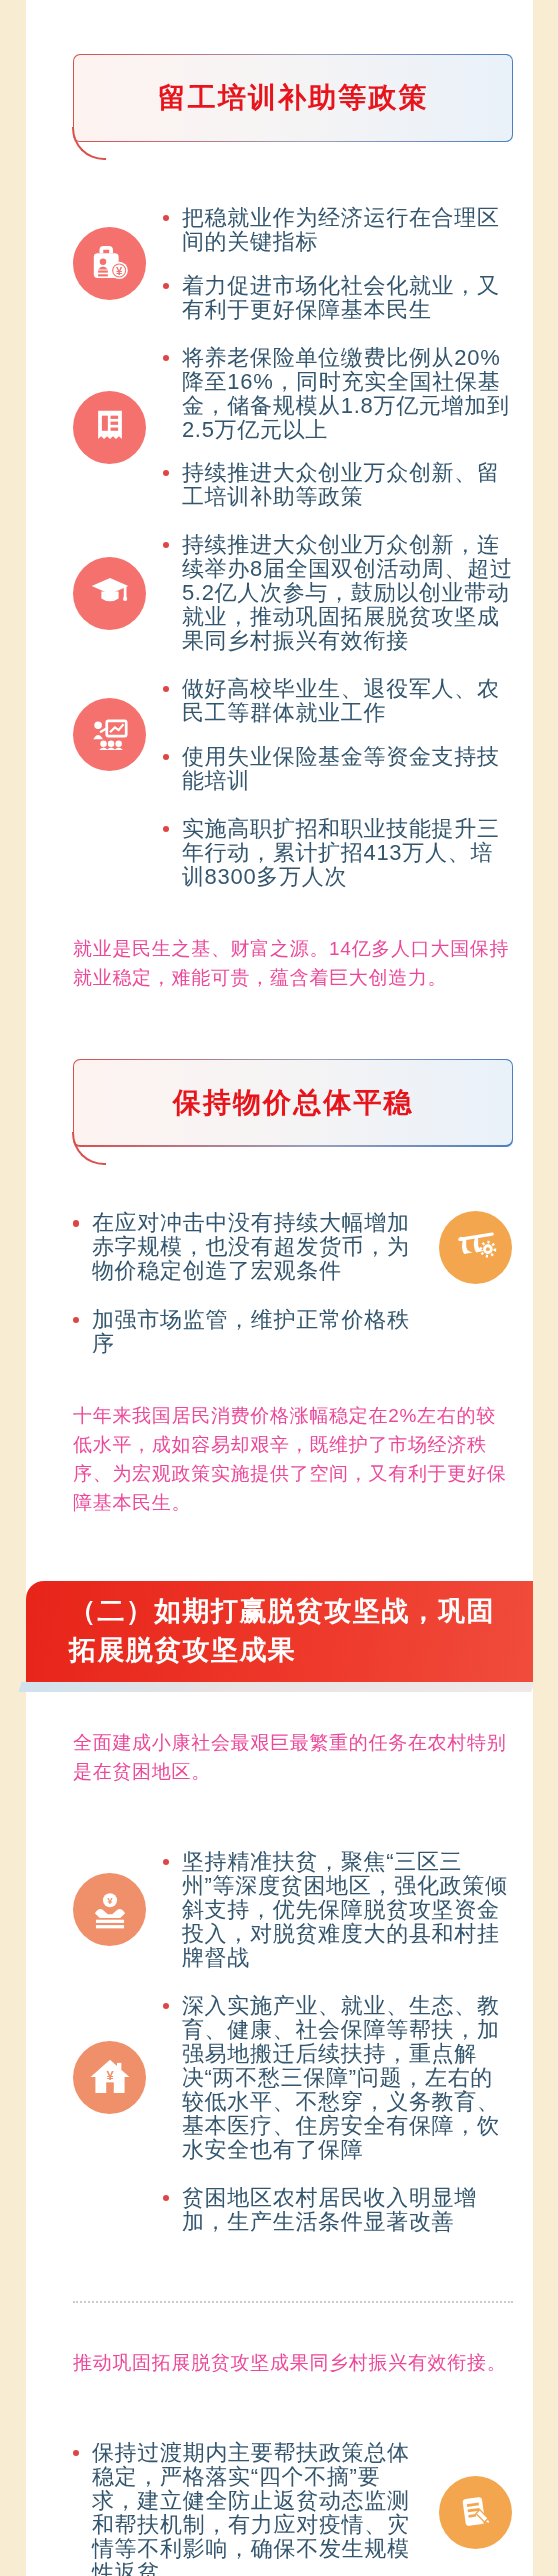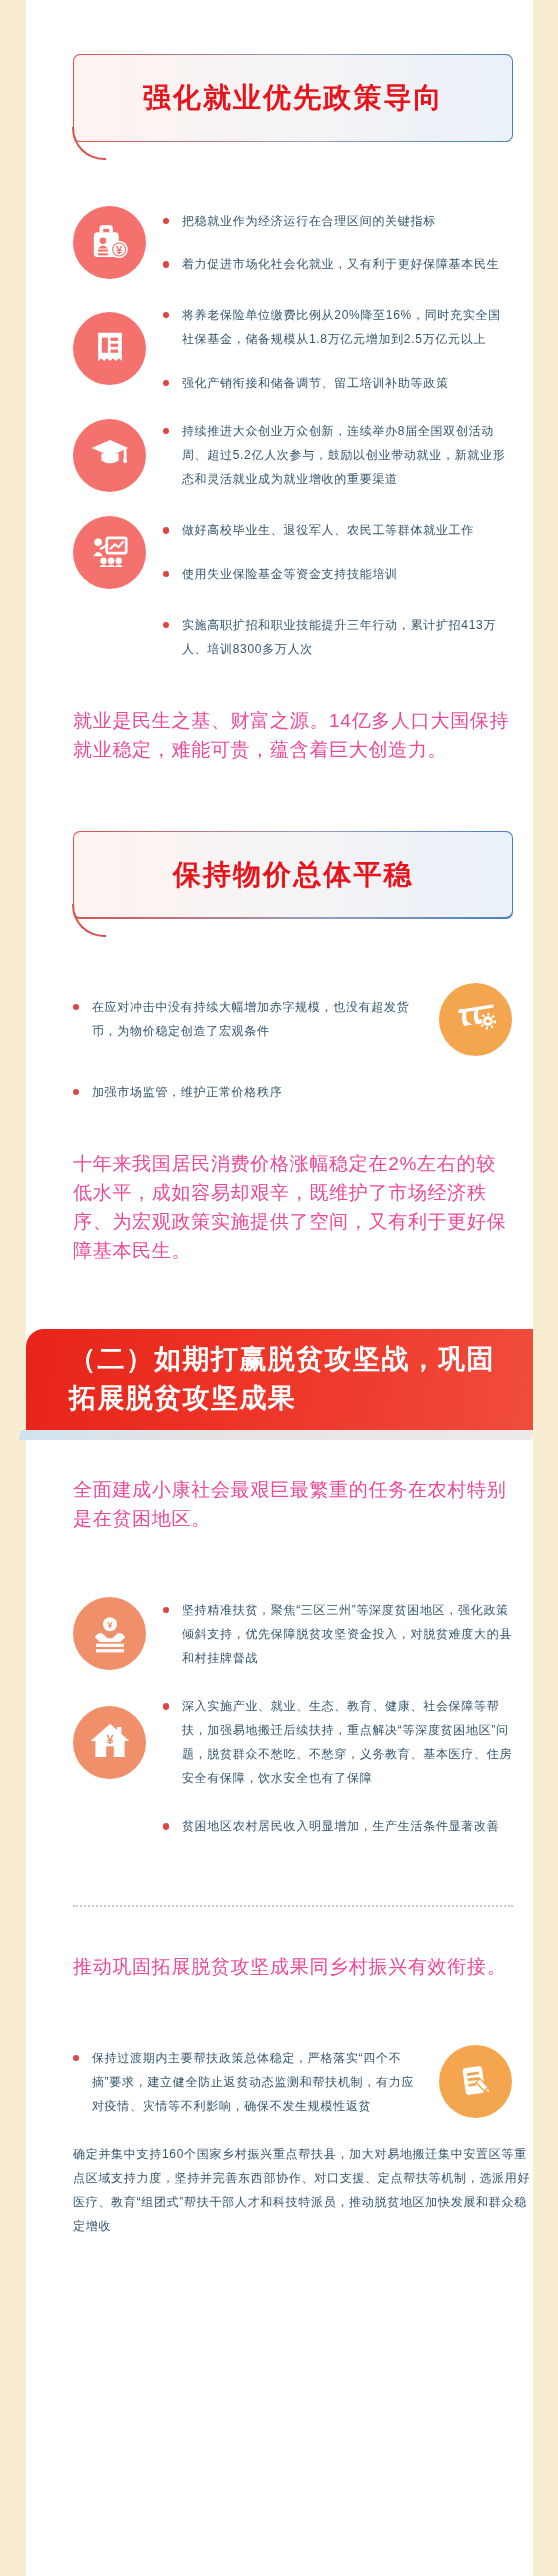--- a/index.html
+++ b/index.html
@@ -35,21 +35,21 @@
   .c-salmon{background:#f0906a;color:#f0906a;}
   .circle svg{width:54px;height:54px;display:block;}
 
   .text-col{flex:1;}
   .text-col.lefticons{margin-left:17px;margin-right:19.6px;}
   .text-col.righticons{margin-left:47px;}
   .bullet{display:flex;margin-top:19.6px;}
   .bullet:first-child{margin-top:0;}
   .dot{flex:0 0 6.3px;width:6.3px;height:6.3px;border-radius:50%;background:#e04545;
        margin:9px 12.6px 0 0;}
-  .bullet p{margin:0;color:#33566e;font-size:12px;line-height:24px;letter-spacing:0.7px;}
+  .bullet p{margin:0;color:#33566e;font-size:22px;line-height:24px;letter-spacing:0.7px;}
 
   
   .para{margin:45px 19.6px 0 47px;color:#ec4899;font-size:19px;line-height:29px;
         letter-spacing:0.7px;}
 
   
   .banner{position:relative;margin-top:64px;width:100%;min-height:95px;
         background:linear-gradient(100deg,#e82419 0%,#ee3a2c 60%,#f04c3c 100%);
         border-top-left-radius:18px;box-sizing:border-box;
         padding:11.2px 28px 12.6px 43px;display:flex;align-items:flex-end;}
@@ -63,21 +63,21 @@
   .divider{margin:67px 19.6px 0 47px;border-top:2.1px dotted #cccccc;height:0;}
 </style>
 </head>
 <body>
 
 <div class="page">
   <div class="content">
 
     <div class="pill">
       <div class="pill-inner">
-        <span class="pill-title">强化就业优先政策导向</span>
+        <span class="pill-title">留工培训补助等政策</span>
       </div>
     </div>
 
     <div class="section">
 
       <div class="group">
         <div class="icon-col">
           <div class="circle c-pink">
             <svg viewBox="0 0 100 100">
               <rect x="20" y="30" width="46" height="46" rx="7" fill="#fff"></rect>
@@ -116,40 +116,40 @@
             </svg>
           </div>
         </div>
         <div class="text-col lefticons">
           <div class="bullet">
             <span class="dot"></span>
             <p>将养老保险单位缴费比例从20%降至16%，同时充实全国社保基金，储备规模从1.8万亿元增加到2.5万亿元以上</p>
           </div>
           <div class="bullet">
             <span class="dot"></span>
-            <p>强化产销衔接和储备调节、留工培训补助等政策</p>
+            <p>持续推进大众创业万众创新、留工培训补助等政策</p>
           </div>
         </div>
       </div>
 
       <div class="group">
         <div class="icon-col">
           <div class="circle c-pink">
             <svg viewBox="0 0 100 100">
               <polygon points="50,22 84,37 50,52 16,37" fill="#fff"></polygon>
               <path d="M34 47 v13 q16 11 32 0 v-13 z" fill="#fff"></path>
               <path d="M78 40 v17" stroke="#fff" stroke-width="5" stroke-linecap="round"></path>
               <circle cx="78" cy="61" r="4" fill="#fff"></circle>
             </svg>
           </div>
         </div>
         <div class="text-col lefticons">
           <div class="bullet">
             <span class="dot"></span>
-            <p>持续推进大众创业万众创新，连续举办8届全国双创活动周、超过5.2亿人次参与，鼓励以创业带动就业，新就业形态和灵活就业成为就业增收的重要渠道</p>
+            <p>持续推进大众创业万众创新，连续举办8届全国双创活动周、超过5.2亿人次参与，鼓励以创业带动就业，推动巩固拓展脱贫攻坚成果同乡村振兴有效衔接</p>
           </div>
         </div>
       </div>
 
       <div class="group">
         <div class="icon-col">
           <div class="circle c-pink">
             <svg viewBox="0 0 100 100">
               <rect x="44" y="24" width="36" height="28" rx="3" fill="none" stroke="#fff" stroke-width="5"></rect>
               <path d="M50 45 l9 -9 l7 5 l9 -11" stroke="#fff" stroke-width="4" fill="none"></path>
@@ -269,21 +269,21 @@
               <path d="M50 16 L86 48 h-9 v30 h-54 v-30 h-9 z" fill="#fff"></path>
               <rect x="63" y="22" width="8" height="12" fill="#fff"></rect>
               <text x="50" y="53" font-size="24" font-weight="bold" text-anchor="middle" fill="currentColor">¥</text>
               <rect x="43" y="58" width="14" height="20" fill="currentColor"></rect>
             </svg>
           </div>
         </div>
         <div class="text-col lefticons">
           <div class="bullet">
             <span class="dot"></span>
-            <p>深入实施产业、就业、生态、教育、健康、社会保障等帮扶，加强易地搬迁后续扶持，重点解决“等深度贫困地区”问题，脱贫群众不愁吃、不愁穿，义务教育、基本医疗、住房安全有保障，饮水安全也有了保障</p>
+            <p>深入实施产业、就业、生态、教育、健康、社会保障等帮扶，加强易地搬迁后续扶持，重点解决“两不愁三保障”问题，左右的较低水平、不愁穿，义务教育、基本医疗、住房安全有保障，饮水安全也有了保障</p>
           </div>
         </div>
       </div>
 
       <div class="group">
         <div class="spacer-col"></div>
         <div class="text-col lefticons">
           <div class="bullet">
             <span class="dot"></span>
             <p>贫困地区农村居民收入明显增加，生产生活条件显著改善</p>

